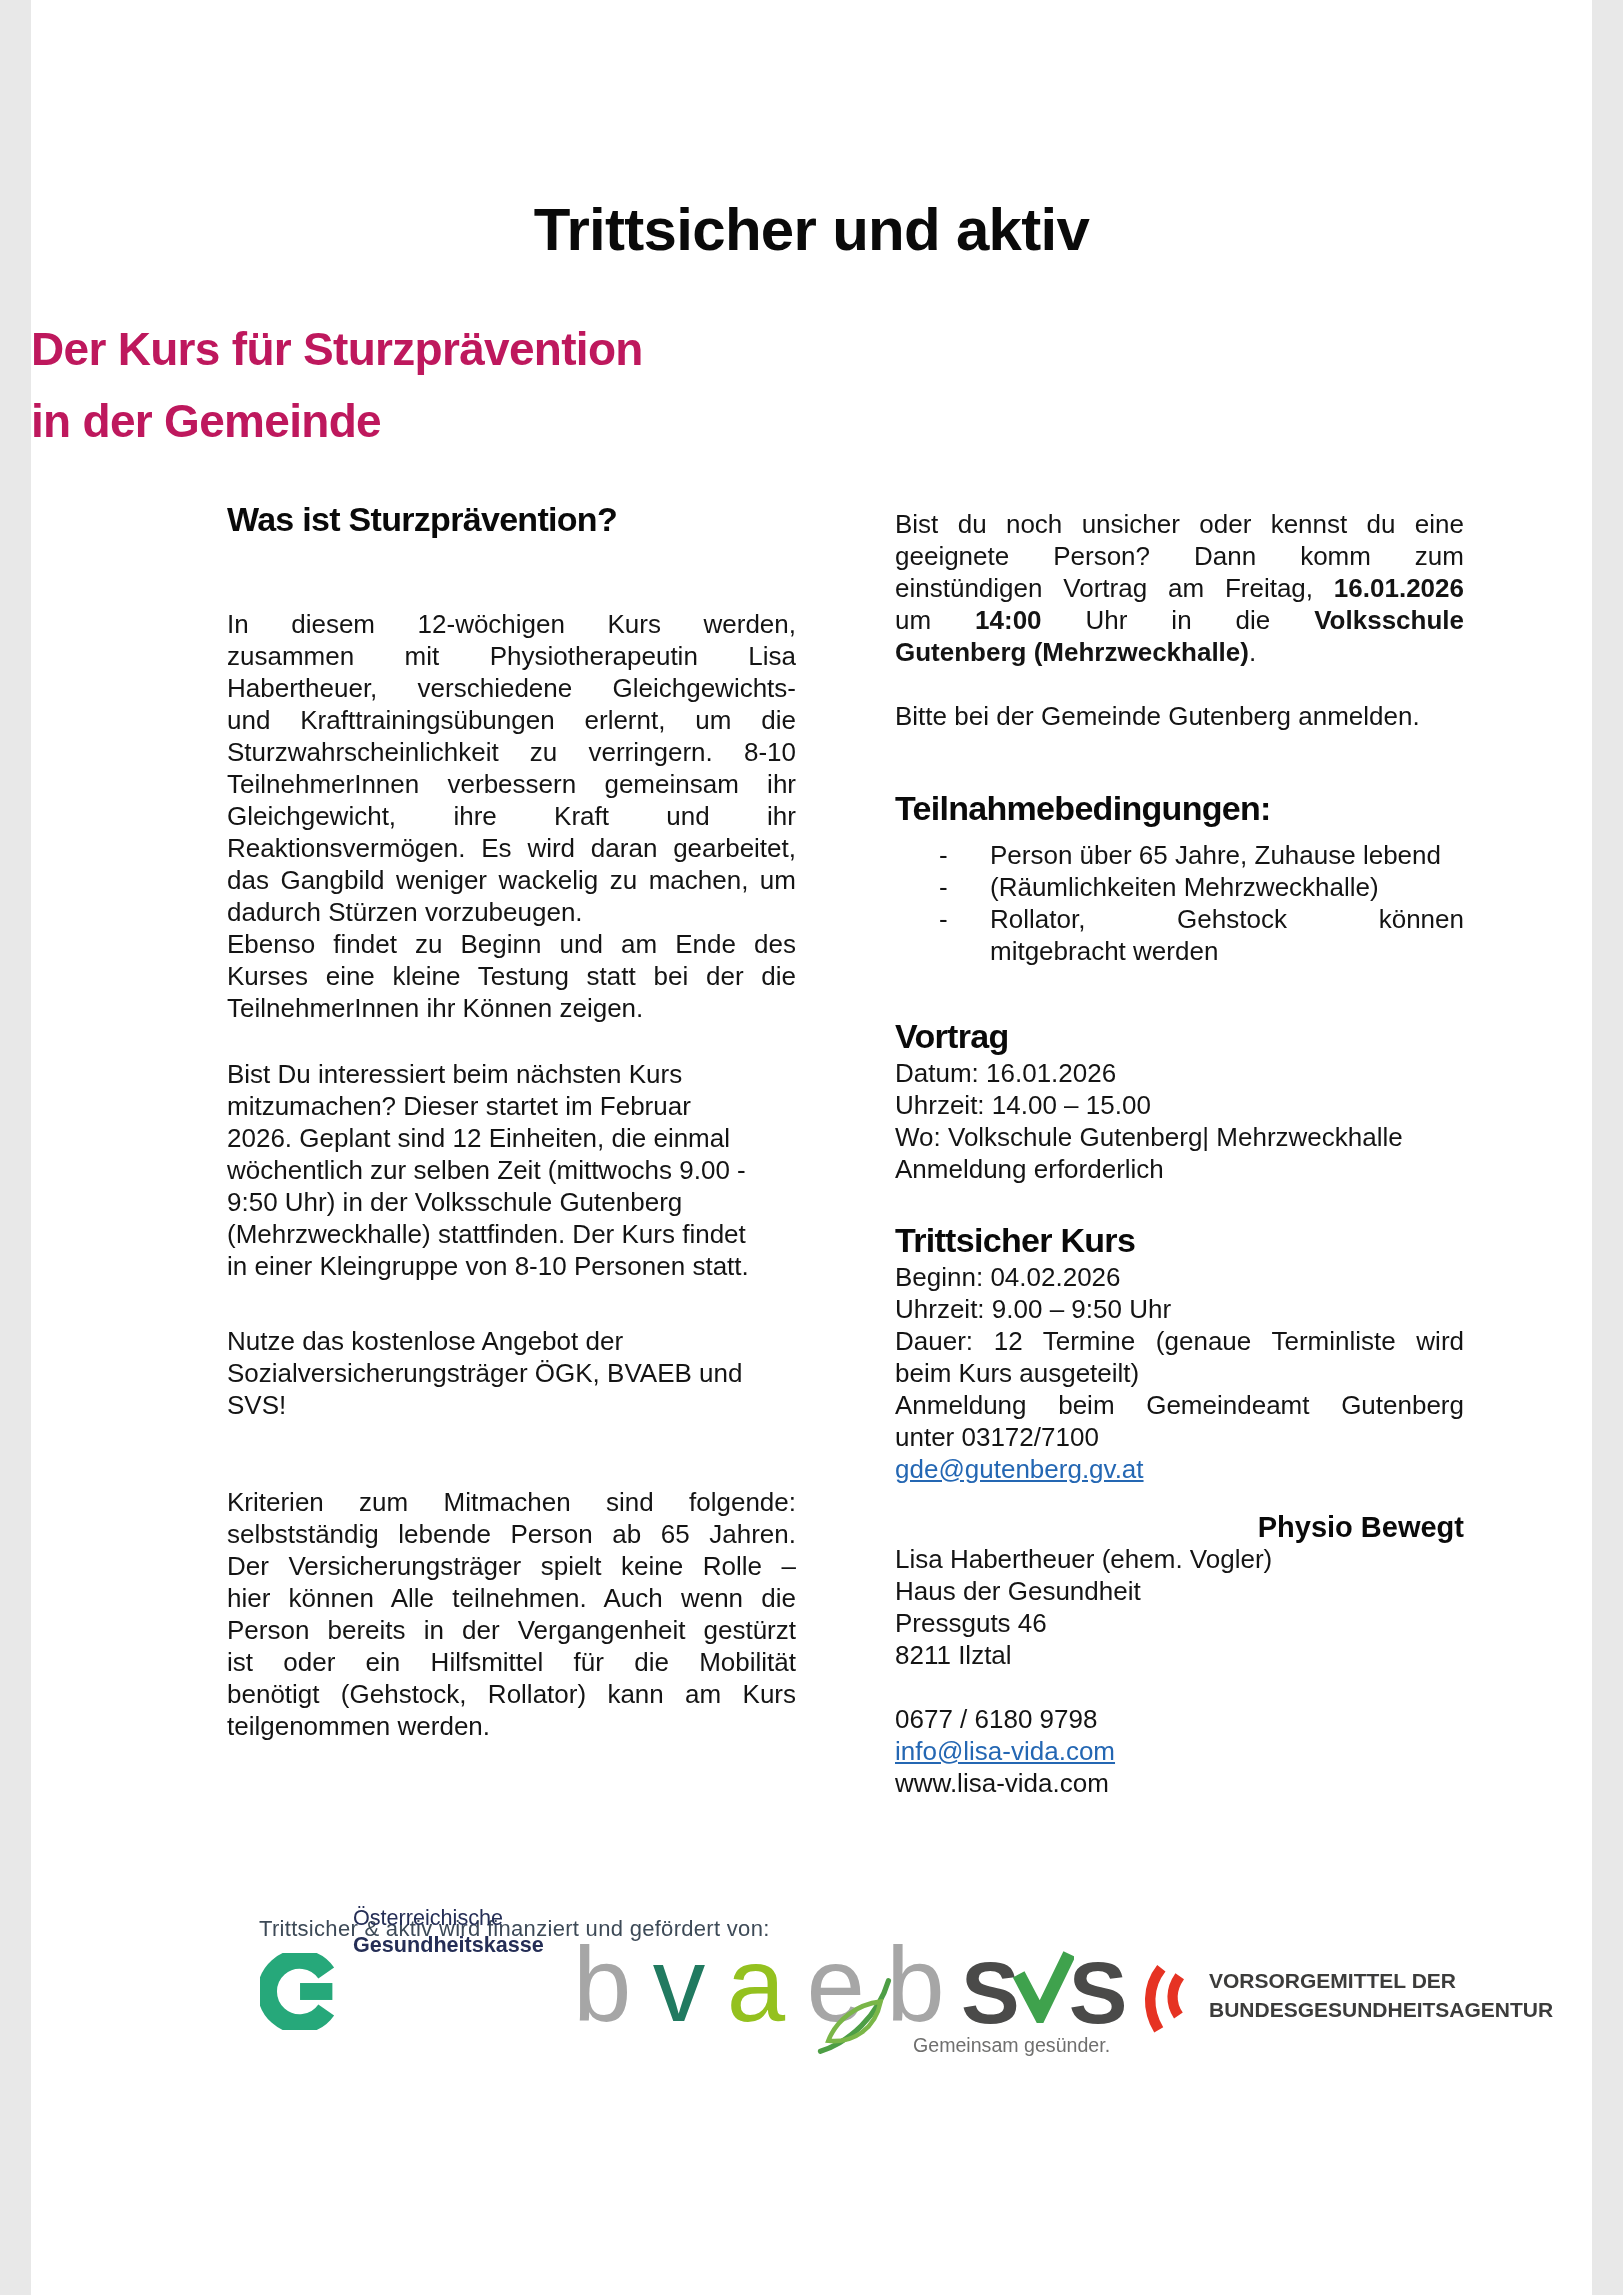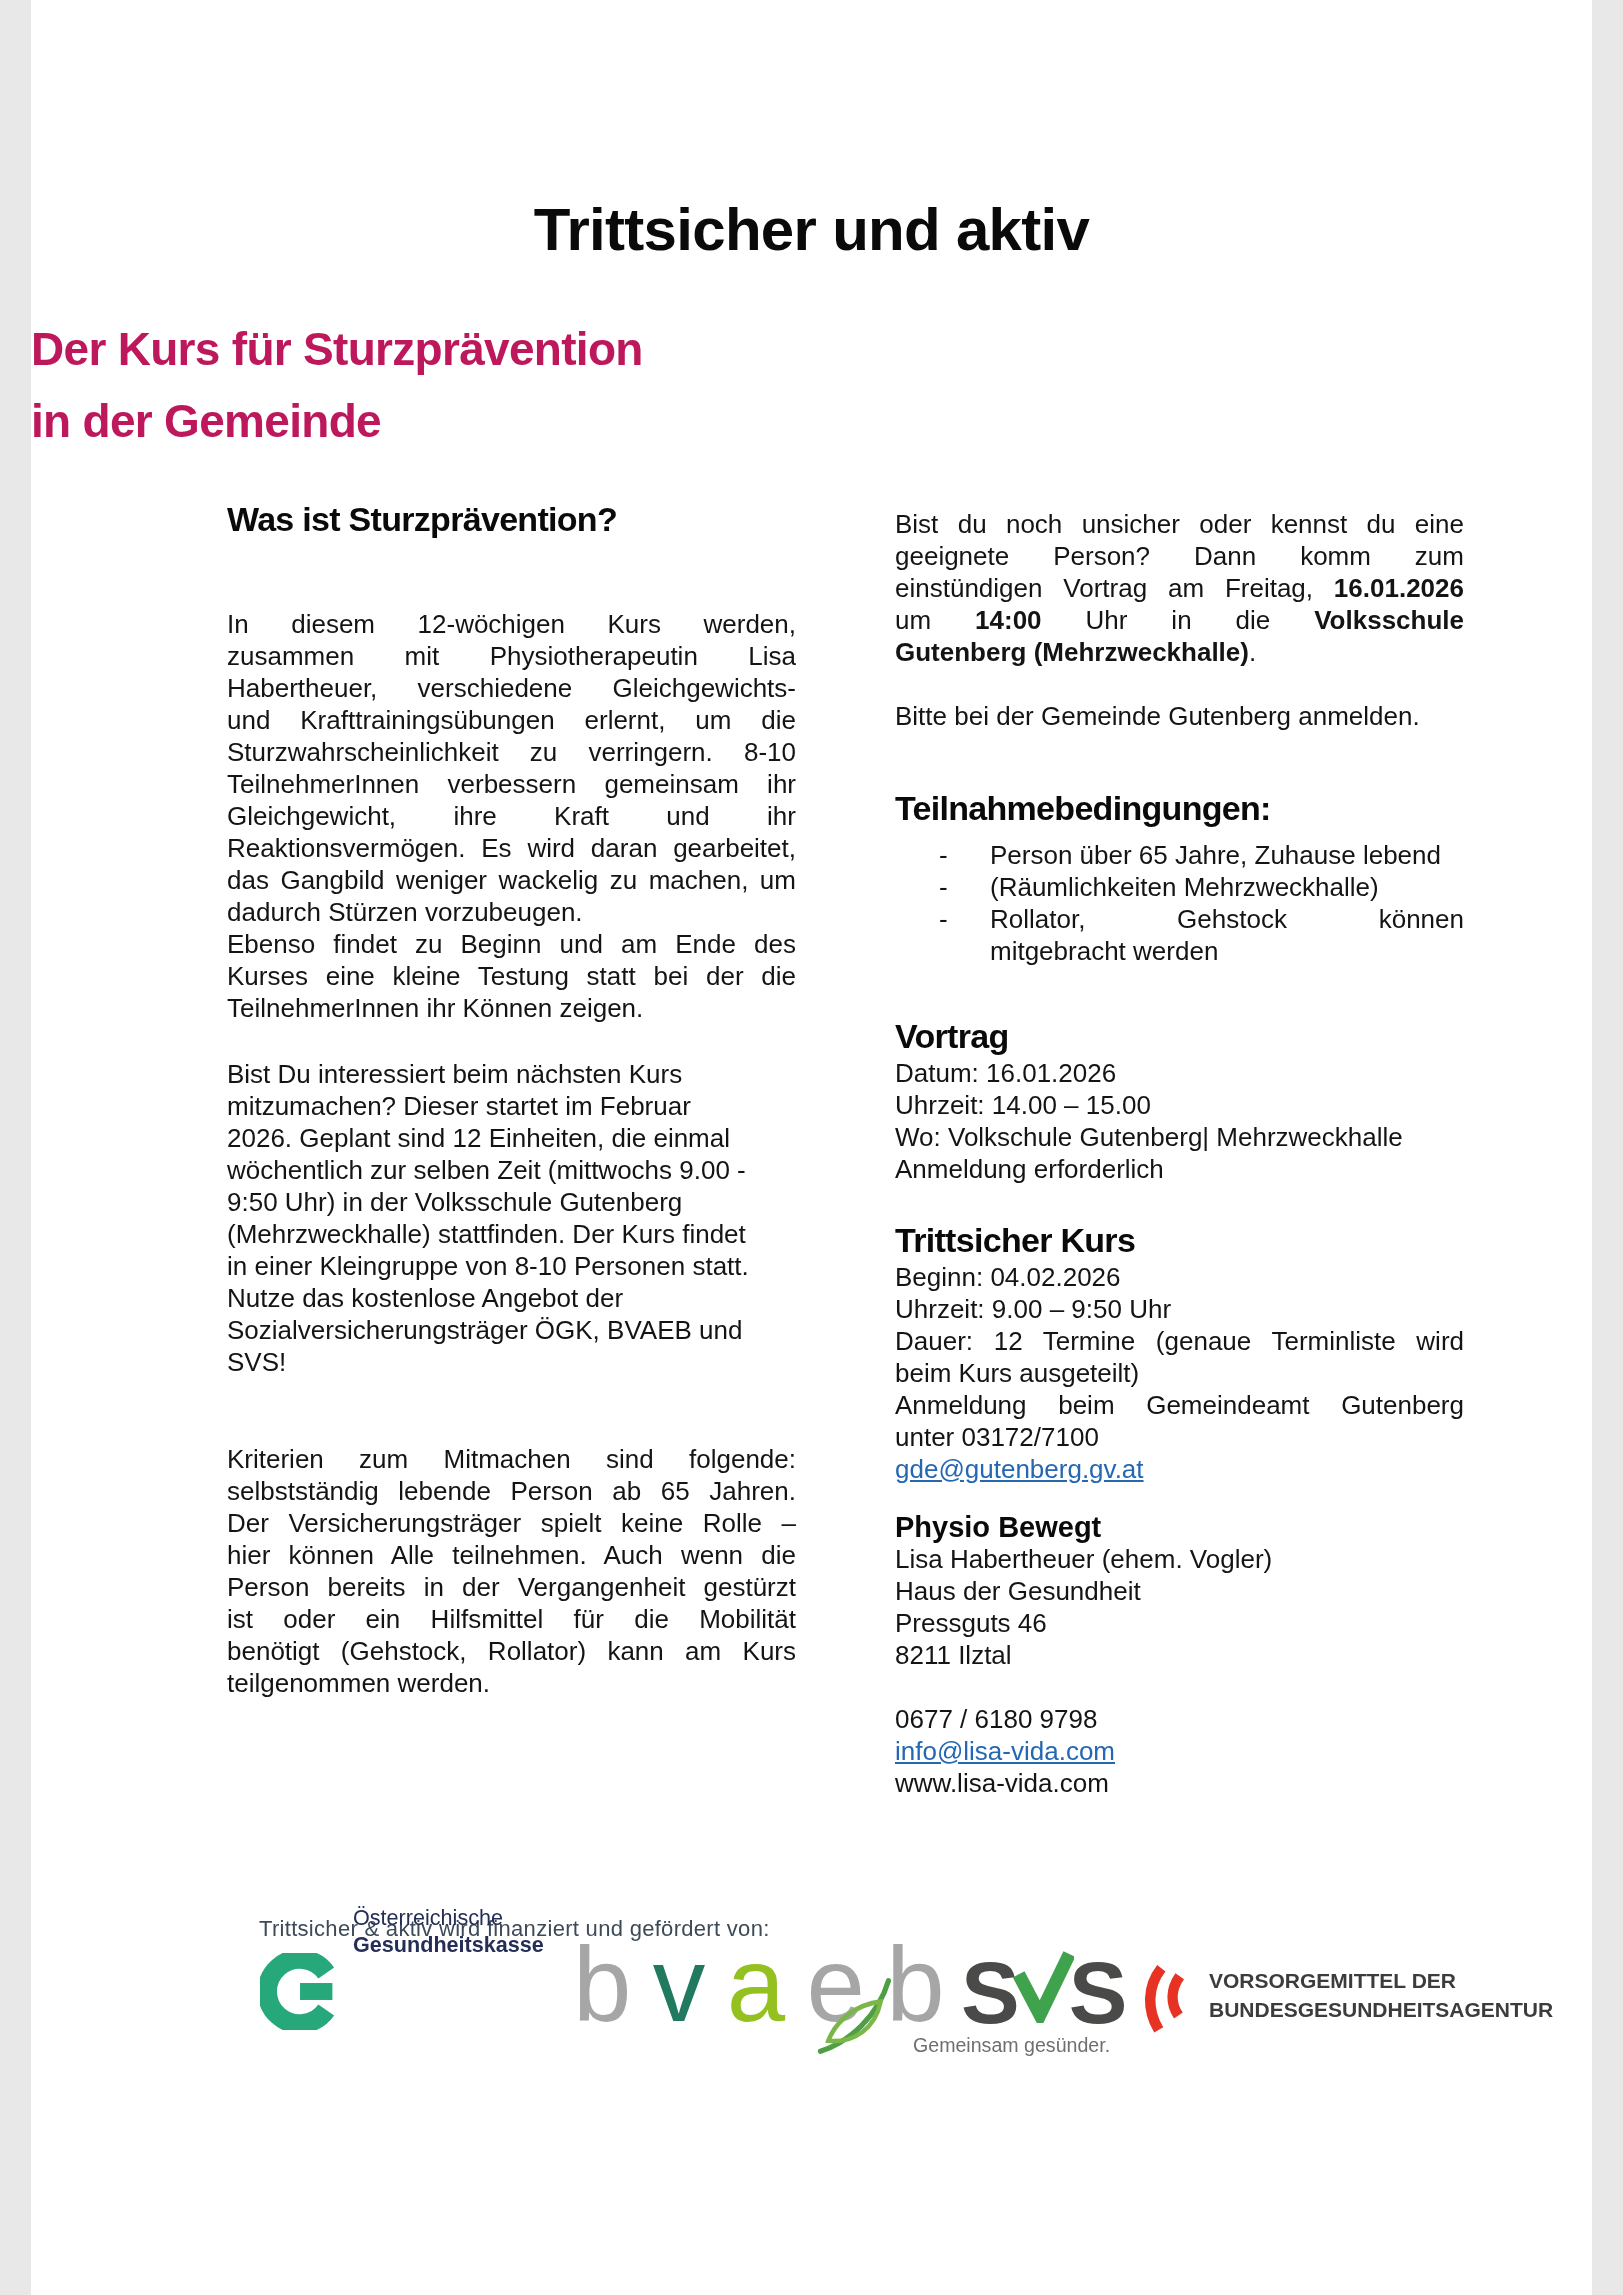--- a/index.html
+++ b/index.html
@@ -22,21 +22,21 @@
     text-align:left; font-size:46px; line-height:72px;
     font-weight:bold; letter-spacing:-0.7px; color:#be185d;
   }
   .col { position:absolute; width:569px; font-size:26px; line-height:32px; }
   .col-left  { left:196px;  top:499px; }
   .col-right { left:864px; top:508px; }
   .h2 {
     font-size:34px; line-height:41px; font-weight:bold;
     letter-spacing:-0.7px; color:#0a0a0a;
   }
-  .h3 { font-size:29px; line-height:32px; font-weight:bold; color:#0a0a0a; }
+  .h3 { font-size:29px; line-height:32px; font-weight:bold; color:#0a0a0a;text-align:right; }
   .jline { text-align:justify; text-align-last:justify; }
   .lline { text-align:left; }
   .para  { margin:0; }
   .bullet { position:relative; padding-left:95px; }
   .bullet .dash { position:absolute; left:44px; top:0; }
   .link { color:#2467b3; text-decoration:underline; }
   b { font-weight:bold; }
 
   
   .footer-label {
@@ -101,21 +101,21 @@
     <div class="para" style="margin-top:34px">
       <div class="lline">Bist Du interessiert beim nächsten Kurs</div>
       <div class="lline">mitzumachen? Dieser startet im Februar</div>
       <div class="lline">2026. Geplant sind 12 Einheiten, die einmal</div>
       <div class="lline">wöchentlich zur selben Zeit (mittwochs 9.00 -</div>
       <div class="lline">9:50 Uhr) in der Volksschule Gutenberg</div>
       <div class="lline">(Mehrzweckhalle) stattfinden. Der Kurs findet</div>
       <div class="lline">in einer Kleingruppe von 8-10 Personen statt.</div>
     </div>
 
-    <div class="para" style="">
+    <div class="para" style="margin-top:43px">
       <div class="lline">Nutze das kostenlose Angebot der</div>
       <div class="lline">Sozialversicherungsträger ÖGK, BVAEB und</div>
       <div class="lline">SVS!</div>
     </div>
 
     <div class="para" style="margin-top:65px">
       <div class="jline">Kriterien zum Mitmachen sind folgende:</div>
       <div class="jline">selbstständig lebende Person ab 65 Jahren.</div>
       <div class="jline">Der Versicherungsträger spielt keine Rolle –</div>
       <div class="jline">hier können Alle teilnehmen. Auch wenn die</div>

